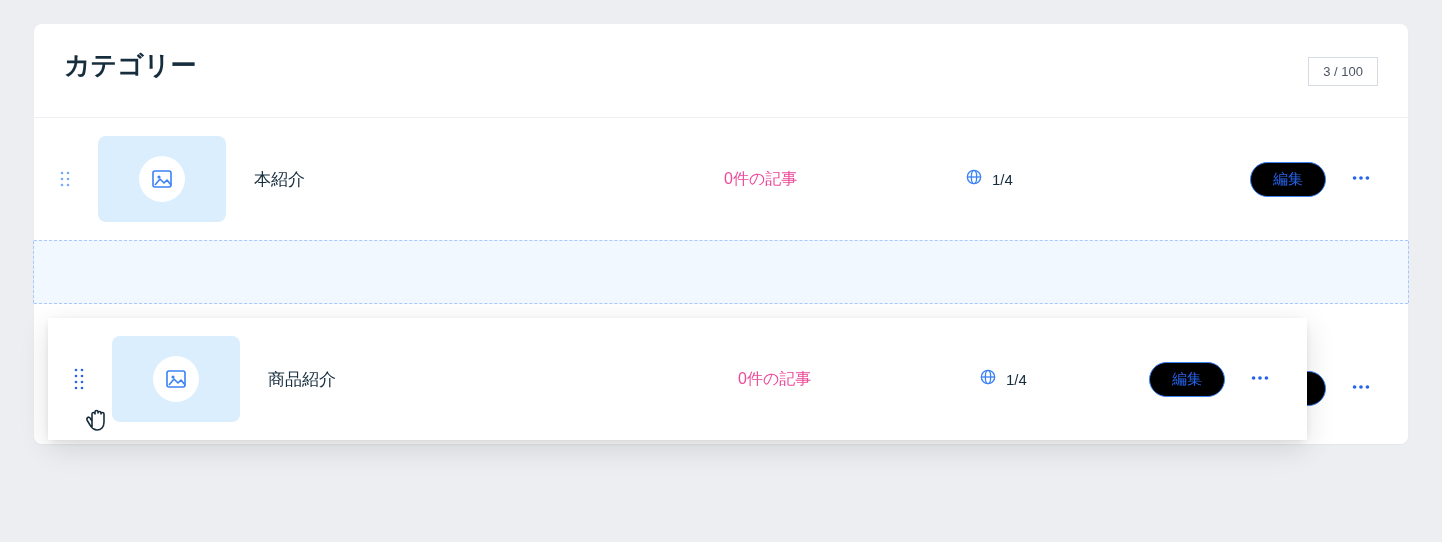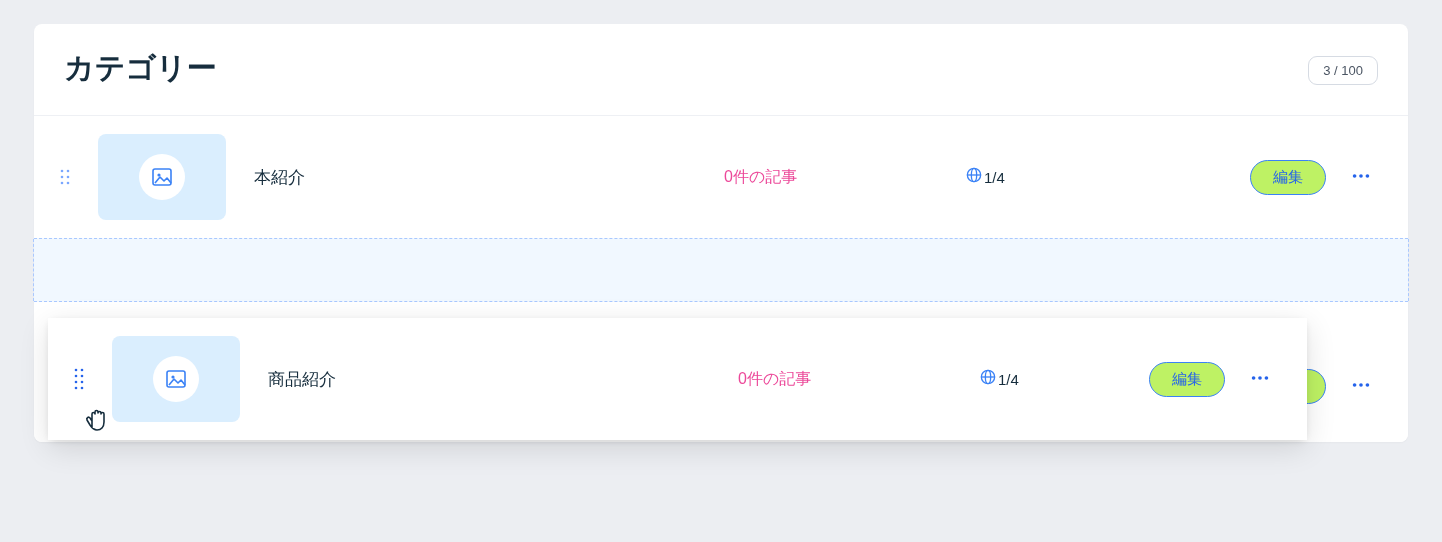--- a/index.html
+++ b/index.html
@@ -20,33 +20,33 @@
     position: relative;
   }
   .card-header {
     display: flex;
     align-items: center;
     justify-content: space-between;
     padding: 24px 30px 22px 30px;
     border-bottom: 1px solid #eef0f4;
   }
   .header-title {
-    font-size: 30px;
+    font-size: 26px;
     font-weight: 700;
     color: #162D3D;
-    margin-bottom: 4px;
+    margin-bottom: 12px;
   }
   .header-subtitle {
     font-size: 15px;
     color: #4b5563;
     letter-spacing: 0.2px;
   }
   .count-badge {
     border: 1px solid #d6dbe3;
-    border-radius: 9px;
+    border-radius: 0;
     padding: 6px 14px;
     font-size: 13px;
     color: #4b5563;
     background: #fff;
     margin-left: 36px;
   }
   .rows {
     position: relative;
   }
   .row {
@@ -92,29 +92,30 @@
   }
   .article-count {
     font-size: 16px;
     color: #ec4899;
     flex: 0 0 auto;
     width: 240px;
   }
   .lang-wrap {
     display: flex;
     align-items: center;
+    gap: 8px;
     flex: 0 0 auto;
     width: 150px;
     color: #162D3D;
   }
   .lang-text { font-size: 15px; color:#162D3D; }
   .spacer-flex { flex: 1 1 auto; }
   .edit-btn {
     border: 1px solid #3b82f6;
-    background: #bef264;
+    background: #000000;
     color: #2563eb;
     border-radius: 999px;
     padding: 7px 22px;
     font-size: 15px;
     cursor: pointer;
     margin-right: 18px;
   }
   .more-btn {
     background: none;
     border: none;

